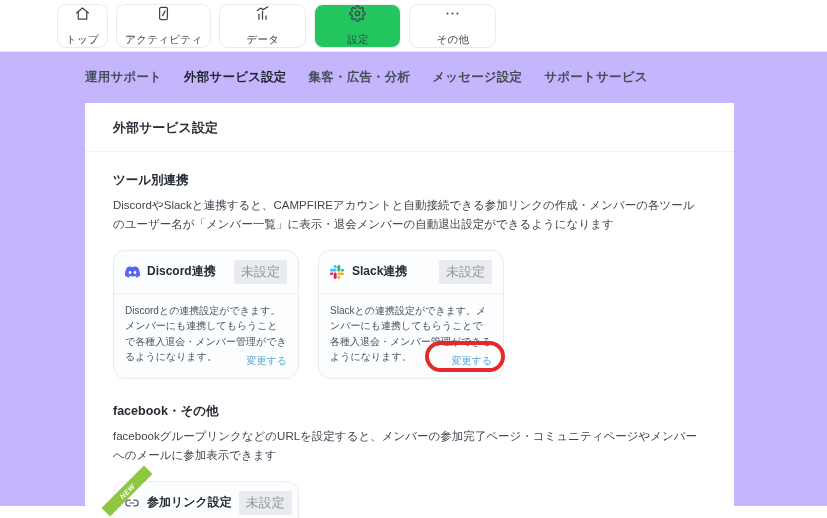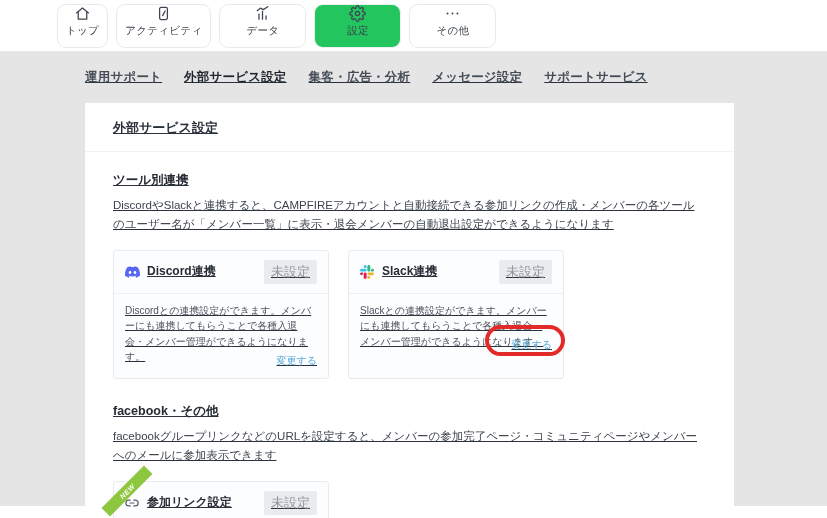--- a/index.html
+++ b/index.html
@@ -9,47 +9,47 @@
     background:#ffffff; color:#2b323b; overflow:hidden;
   }
 
   
   .topnav {
     height:52px; background:#fff; border-bottom:1px solid #e9ecef;
     display:flex; align-items:center; padding-left:57px; gap:8px;
   }
   .tab {
     height:44px; border:1px solid #e8ebee; border-radius:9px; background:#fff;
-    display:flex; flex-direction:column; align-items:center; justify-content:flex-start;
+    display:flex; flex-direction:column; align-items:center; justify-content:space-between;
     gap:2px; cursor:pointer; min-width:87px; padding:0 8px;
   }
   .tab.narrow { min-width:50px; }
   .tab.active { background:#22c55e; border-color:#edeff2; }
   .tab .t-icon { width:17px; height:17px; display:block; }
   .tab .t-icon svg { display:block; width:17px; height:17px; stroke:#3f4652; fill:none;
     stroke-width:1.8; stroke-linecap:round; stroke-linejoin:round; }
   .tab .t-label { font-size:10.5px; color:#3a414b; letter-spacing:0.3px; }
 
   
-  .page-bg { background:#e5e5e5; height:454px;text-decoration:underline; }
+  .page-bg { background:#c4b5fd; height:454px; }
   .subnav { height:51px; display:flex; align-items:center; gap:22px; padding-left:85px; }
   .subnav-item { font-size:12.5px; font-weight:600; color:#454d57; cursor:pointer; letter-spacing:0.2px; }
   .subnav-item.active { font-weight:700; color:#1f252d; }
 
   
   .panel { margin-left:85px; width:649px; background:#fff; min-height:403px; }
   .panel-title { font-size:13px; font-weight:700; color:#2b313a; padding:16px 28px 14px; }
   .panel-divider { border-top:1px solid #f0f2f4; }
 
   .section { padding:20px 28px 0; }
   .section-heading { font-size:12.5px; font-weight:700; color:#262c34; }
   .section-desc { font-size:11.5px; color:#3d444d; line-height:1.65; margin-top:7px; max-width:610px; }
 
   .cards { display:flex; gap:19px; margin-top:16px; }
-  .card { width:216px; border:1px solid #e9ecef; border-radius:3px; background:#fcfdfe; position:relative; }
+  .card { width:186px; border:1px solid #e9ecef; border-radius:12px; background:#fcfdfe; position:relative; }
   .card-header { display:flex; align-items:center; gap:7px; padding:9px 11px; }
   .card-icon { width:15px; height:15px; flex:0 0 auto; display:flex; align-items:center; }
   .card-icon svg { display:block; }
   .card-title { font-size:12px; font-weight:700; color:#262c34; flex:1; white-space:nowrap; }
   .badge { font-size:13px; color:#8f969f; background:#e9ebee; border-radius:2px; padding:3px 7px; white-space:nowrap; }
   .card-divider { border-top:1px solid #eef0f3; }
   .card-body { padding:9px 11px 10px; }
   .card-desc { font-size:10px; color:#4a525c; line-height:1.55; }
   .link-row { text-align:right; position:relative; }
   .link-row.overlap { margin-top:-15px; }

